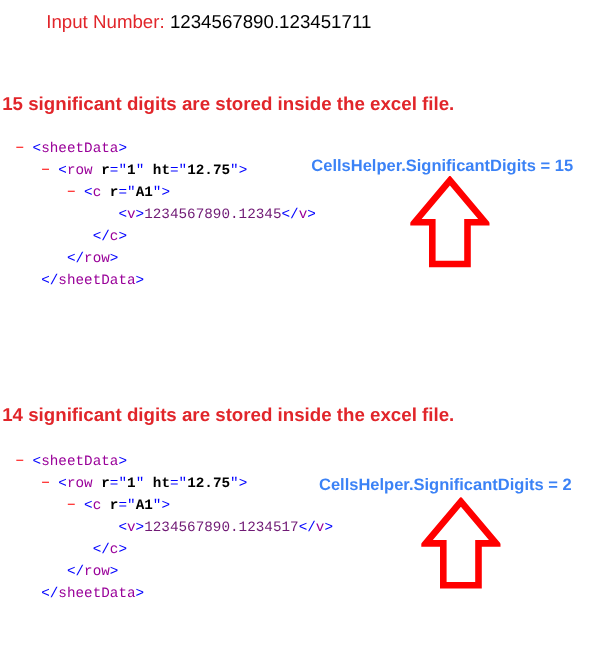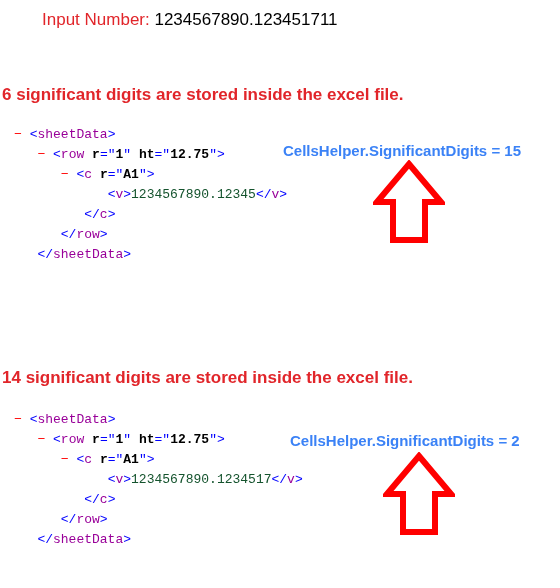--- a/index.html
+++ b/index.html
@@ -37,21 +37,21 @@
     line-height: 20px;
     font-family: Liberation Mono, monospace;
     color: #000;
   }
   .xml-block .row { white-space: pre; }
   .dash  { color: #ff0000; }
   .punct { color: #0000ff; } 
   .tag   { color: #990099; } 
   .attr  { color: #000; font-weight: bold; } 
   .attrv { color: #000; font-weight: bold; } 
-  .text  { color: #14532d; }
+  .text  { color: #701a75; }
 
   .annotation {
     position: absolute;
     font-size: 15px;
     font-weight: bold;
     color: #3b82f6;
     white-space: nowrap;
   }
   .arrow-wrap {
     position: absolute;
@@ -60,21 +60,21 @@
     display: block;
   }
 </style>
 </head>
 <body>
 
 <div class="input-line">
   <span class="input-label">Input Number: </span><span class="input-value">1234567890.123451711</span>
 </div>
 
-<div class="section-heading" style="top:85px">6 significant digits are stored inside the excel file.</div>
+<div class="section-heading" style="top:85px">15 significant digits are stored inside the excel file.</div>
 
 <div class="annotation" style="top:142px; left:283px">CellsHelper.SignificantDigits = 15</div>
 
 <div class="arrow-wrap" style="top:160px; left:373px">
   <svg class="arrow-svg" width="72" height="86" viewBox="0 0 72 86">
     <path d="M36 4 L68 42 L52 42 L52 80 L20 80 L20 42 L4 42 Z" fill="#ffffff" stroke="#ff0000" stroke-width="6" stroke-linejoin="miter"></path>
   </svg>
 </div>
 
 <div class="xml-block" style="top:125px">

